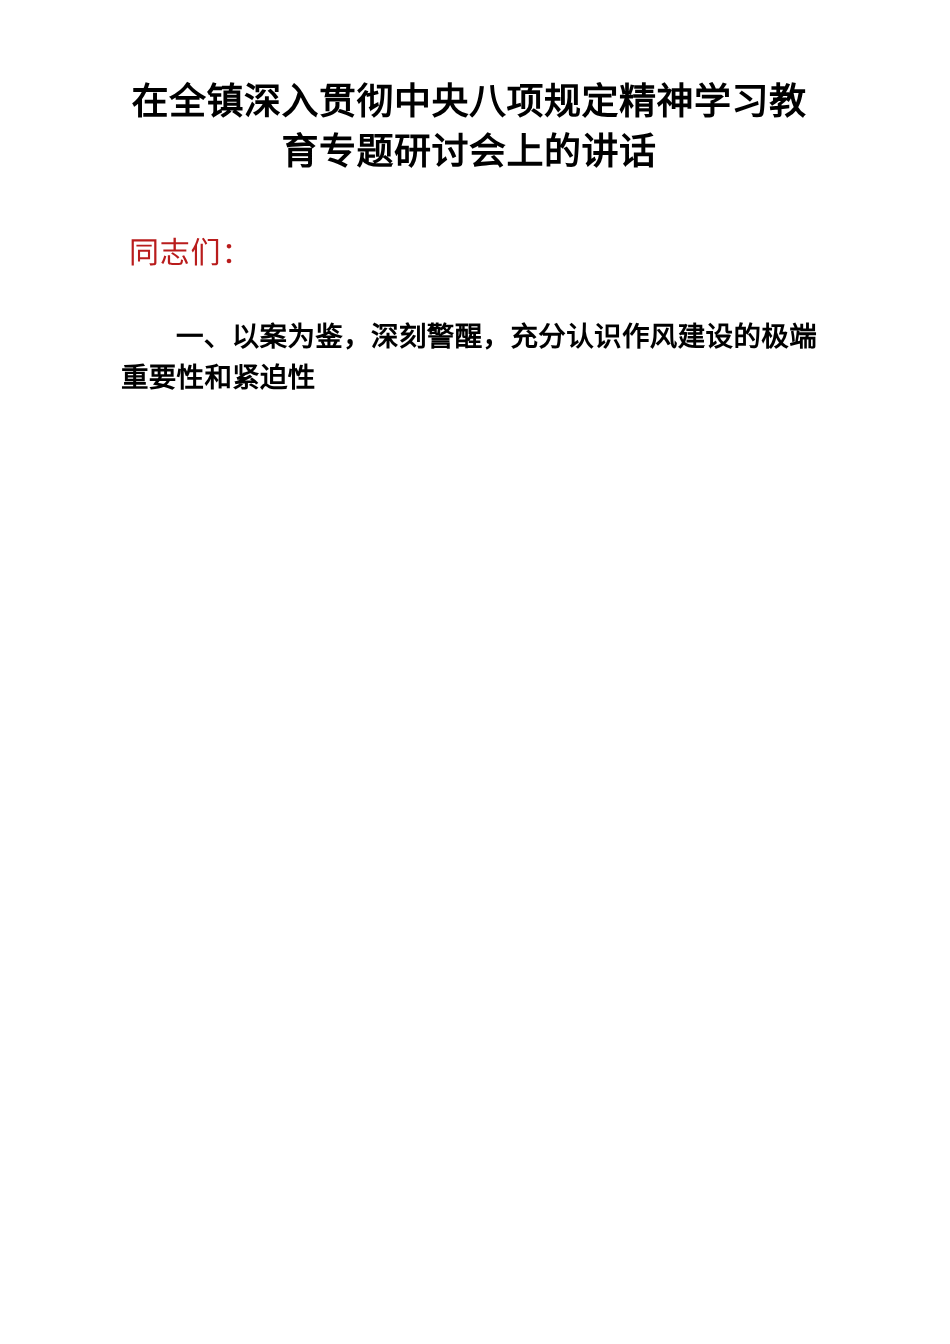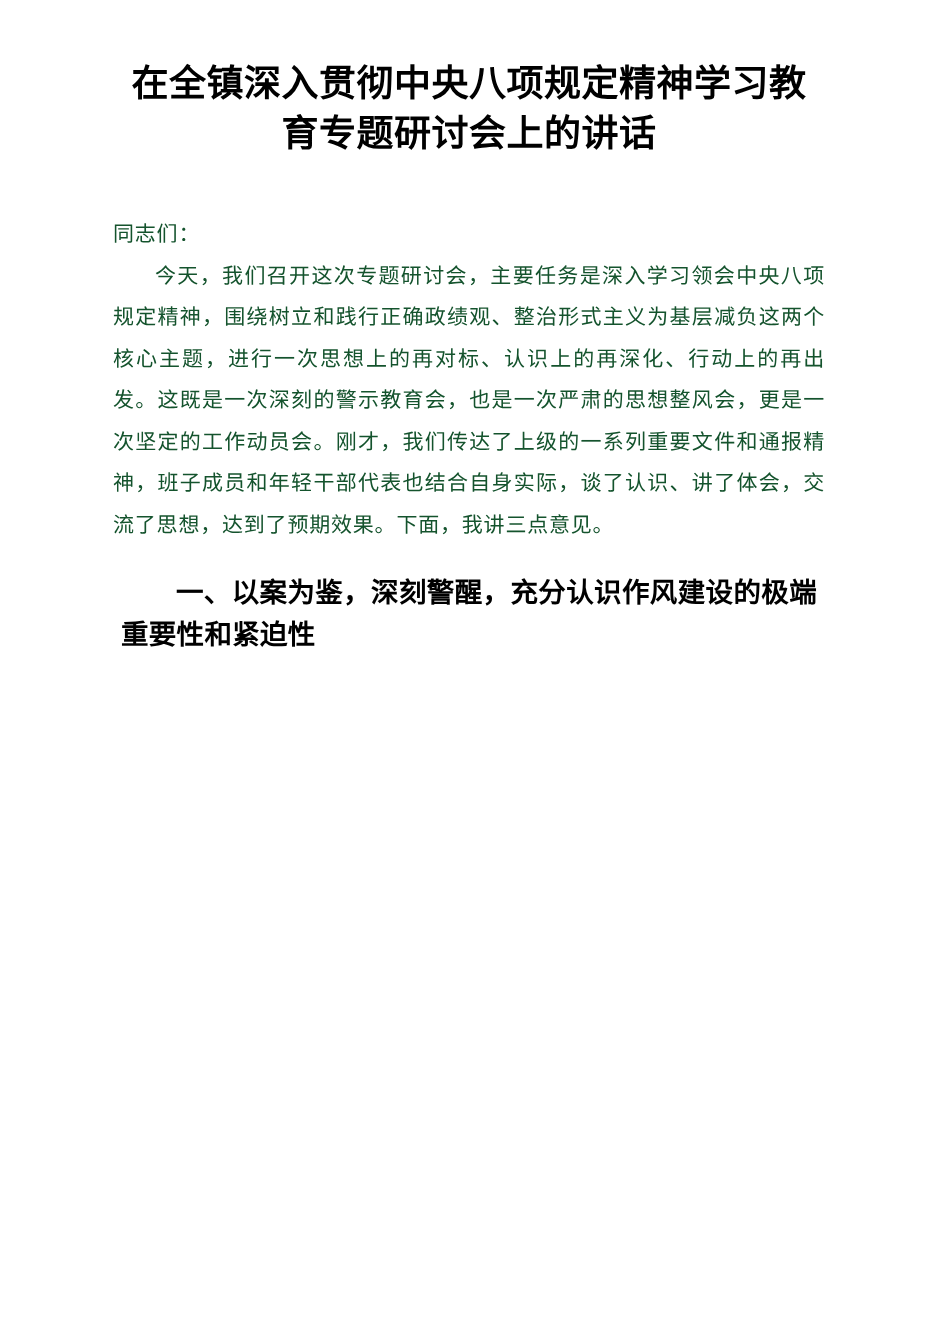--- a/index.html
+++ b/index.html
@@ -28,32 +28,32 @@
 
   
   .doc-title {
     font-family: "Liberation Serif", "DejaVu Serif", serif;
     font-weight: 700;
     font-size: 37px;
     line-height: 50px;
     text-align: center;
     color: #000000;
     margin: 0;
-    padding-top: 59px;
+    padding-top: 77px;
     letter-spacing: 0.5px;
     word-break: break-all;
   }
 
   
   .para {
     font-family: "Liberation Serif", "DejaVu Serif", serif;
-    font-size: 21px;
+    font-size: 30px;
     line-height: 41.5px;
-    color: #14532d;
-    margin: 0;
+    color: #b91c1c;
+    margin: 16px;
     text-align: justify;
     text-justify: inter-character;
     word-break: break-all;
     letter-spacing: 0.8px;
   }
 
   .para.salutation {
     text-indent: 0;
     margin-top: 55px;
   }
@@ -85,21 +85,20 @@
 </head>
 <body>
 
 <div class="page">
   <div class="content">
 
     <h1 class="doc-title">在全镇深入贯彻中央八项规定精神学习教育专题研讨会上的讲话</h1>
 
     <p class="para salutation">同志们：</p>
 
-    <p class="para indent">今天，我们召开这次专题研讨会，主要任务是深入学习领会中央八项规定精神，围绕树立和践行正确政绩观、整治形式主义为基层减负这两个核心主题，进行一次思想上的再对标、认识上的再深化、行动上的再出发。这既是一次深刻的警示教育会，也是一次严肃的思想整风会，更是一次坚定的工作动员会。刚才，我们传达了上级的一系列重要文件和通报精神，班子成员和年轻干部代表也结合自身实际，谈了认识、讲了体会，交流了思想，达到了预期效果。下面，我讲三点意见。</p>
 
     <div class="block-gap"></div>
 
     <p class="section-heading">一、以案为鉴，深刻警醒，充分认识作风建设的极端重要性和紧迫性</p>
 
 
 
   </div>
 </div>
 

